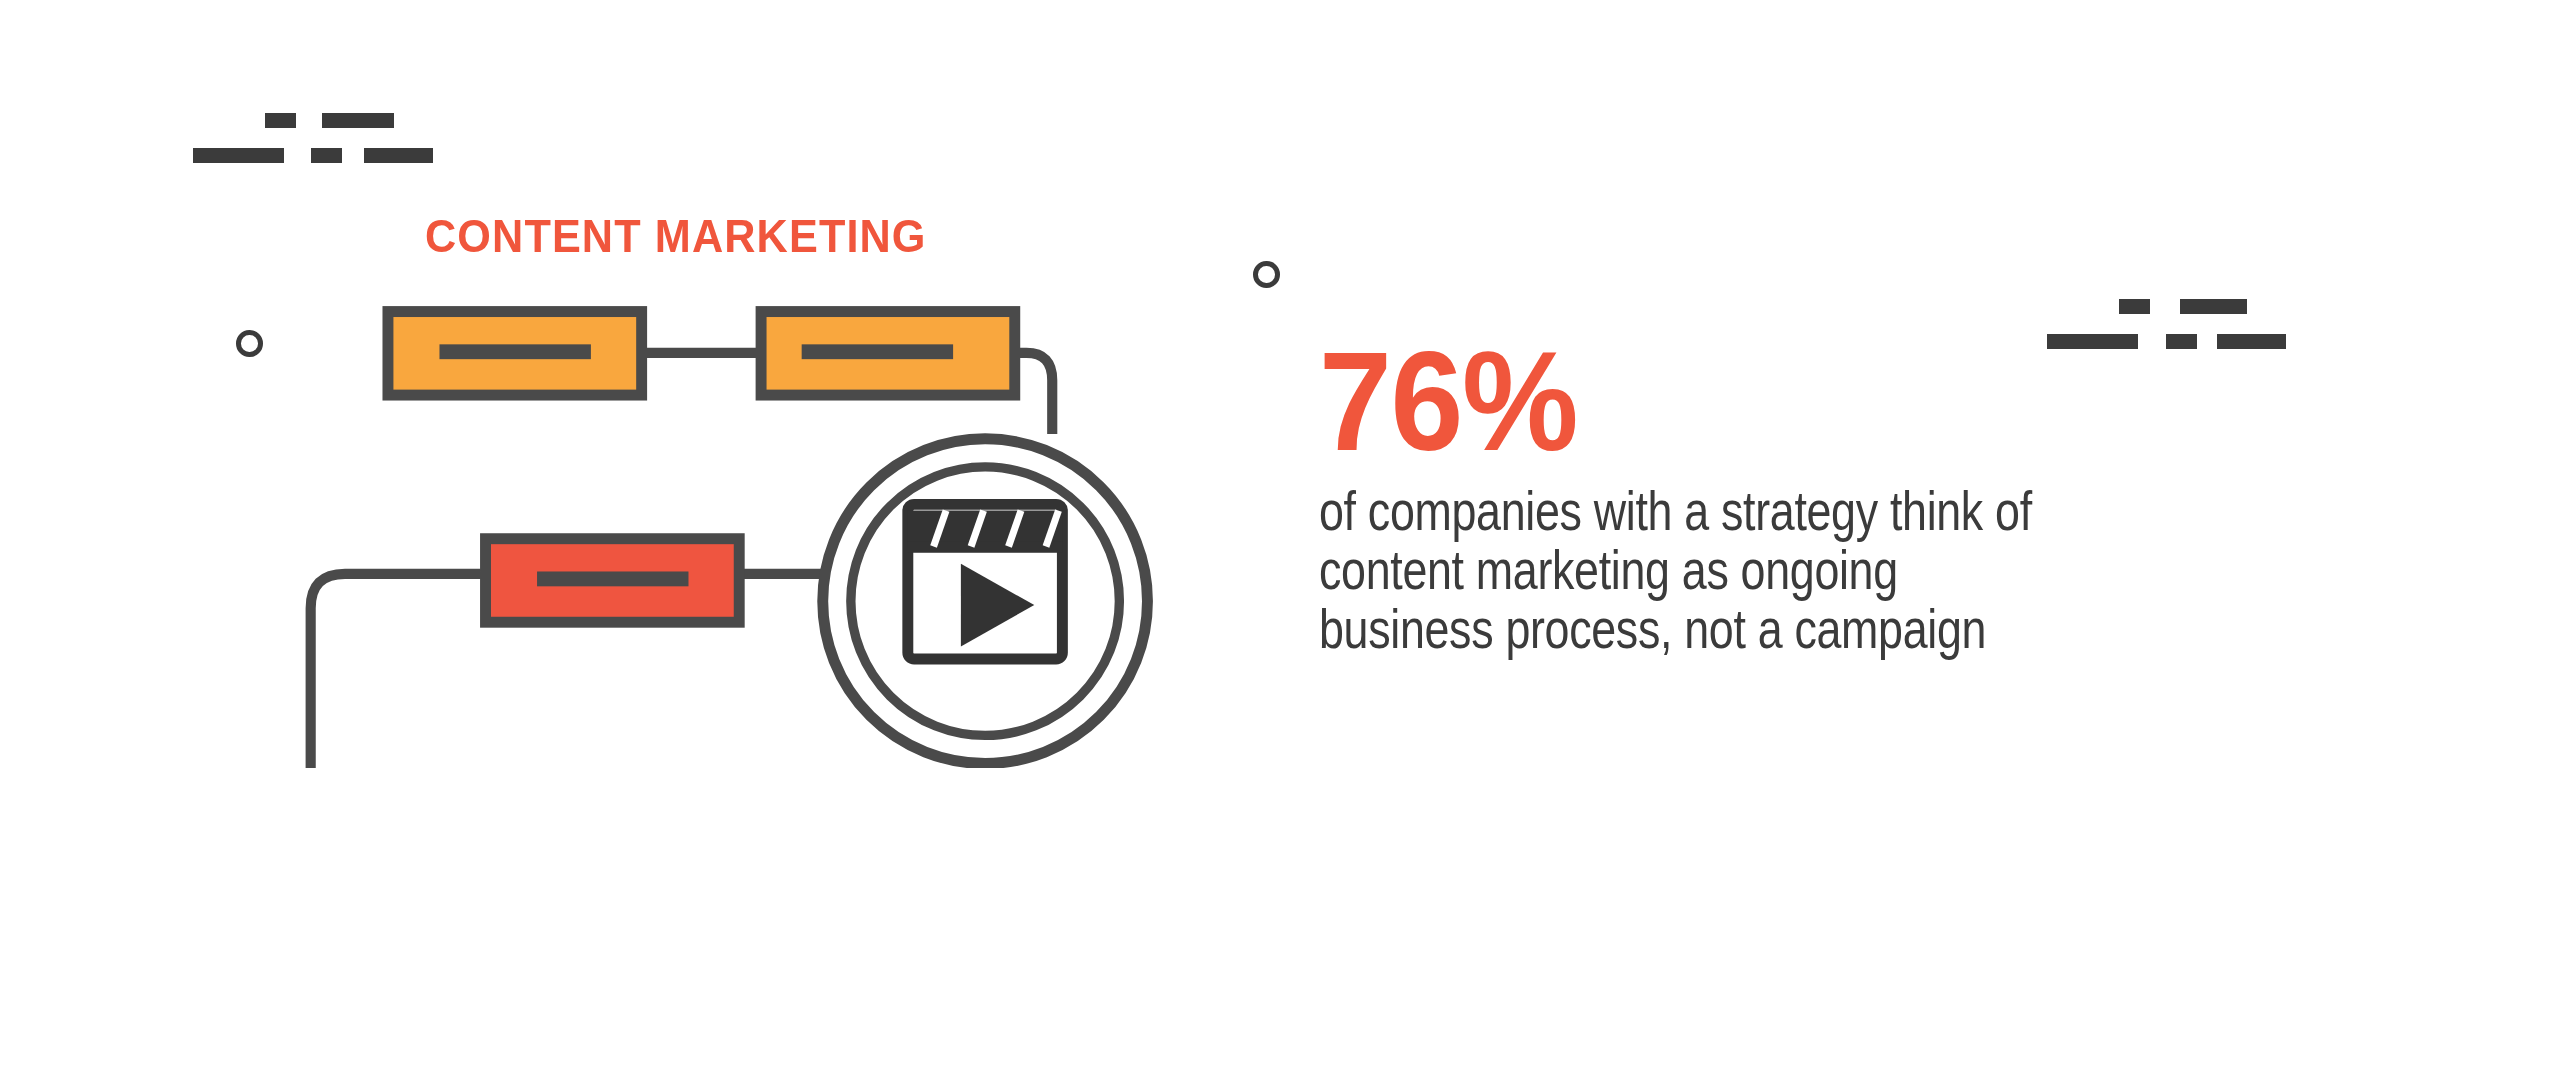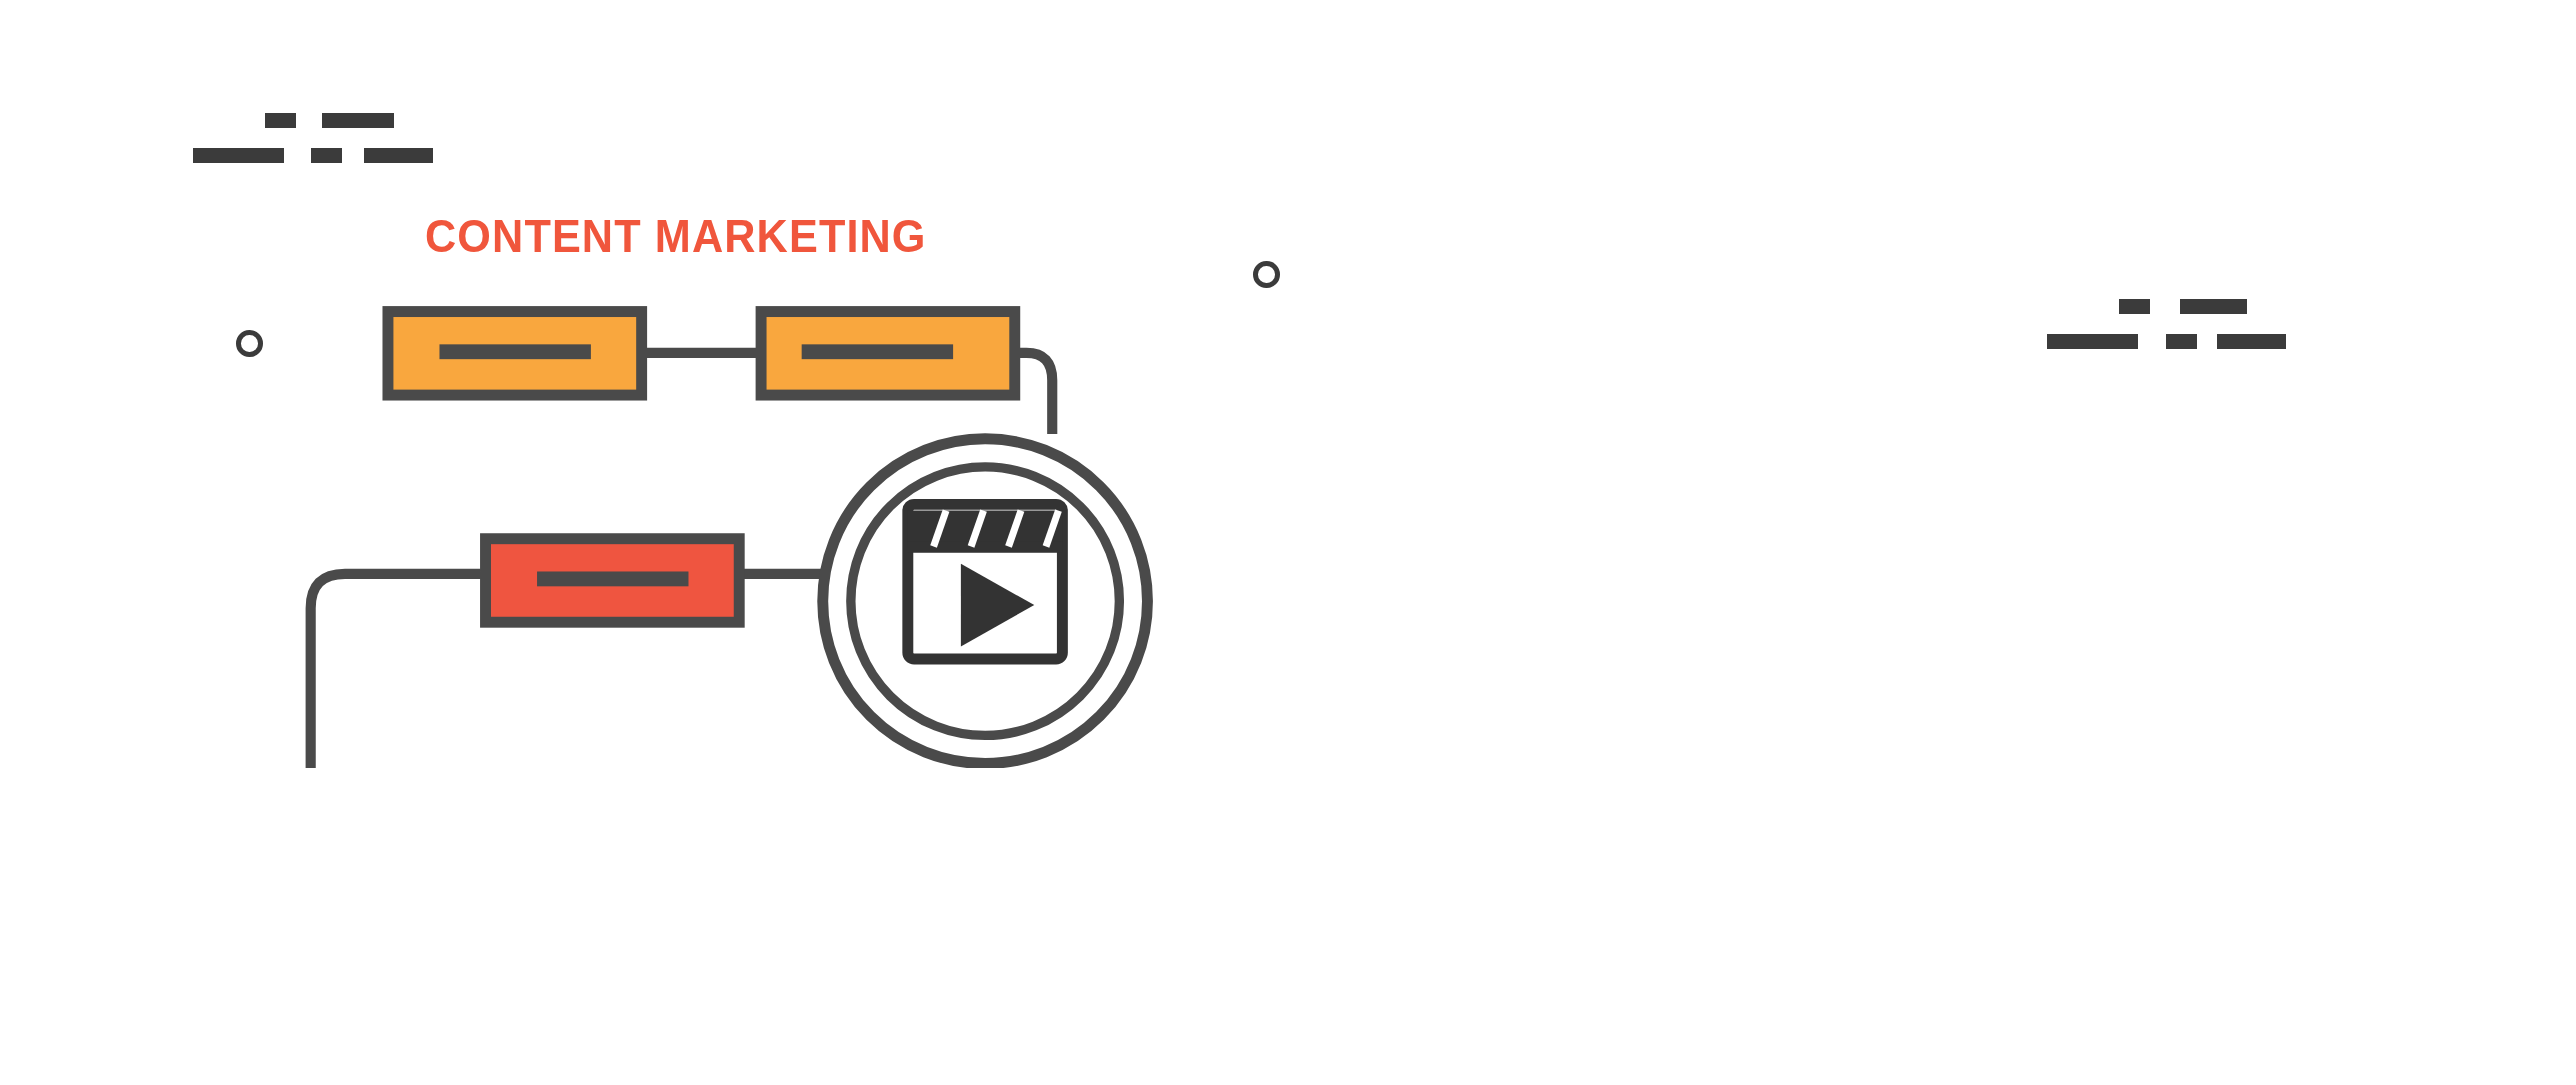--- a/index.html
+++ b/index.html
@@ -177,20 +177,28 @@
       <rect x="497" y="1051" width="325" height="107" fill="#f9a73e" stroke="#4a4a4a" stroke-width="14"></rect>
       <rect x="563" y="1093" width="194" height="19" fill="#4a4a4a"></rect>
     </g>
 
     <g>
       <rect x="975" y="1051" width="325" height="107" fill="#f9a73e" stroke="#4a4a4a" stroke-width="14"></rect>
       <rect x="1027" y="1093" width="194" height="19" fill="#4a4a4a"></rect>
     </g>
   </svg>
 
+  <div id="stat-block">
+    <div id="stat-percent">76%</div>
+    <div id="stat-desc">
+      <div>of companies with a strategy think of</div>
+      <div>content marketing as ongoing</div>
+      <div>business process, not a campaign</div>
+    </div>
+  </div>
 
   <div>
     <div class="dash" style="left:117px;  top:1015px; width:66px;  height:17px;"></div>
     <div class="dash" style="left:194px;  top:1015px; width:1514px; height:17px;"></div>
     <div class="dash" style="left:1724px; top:1015px; width:735px;  height:17px;"></div>
   </div>
 
 </div>
 
 

